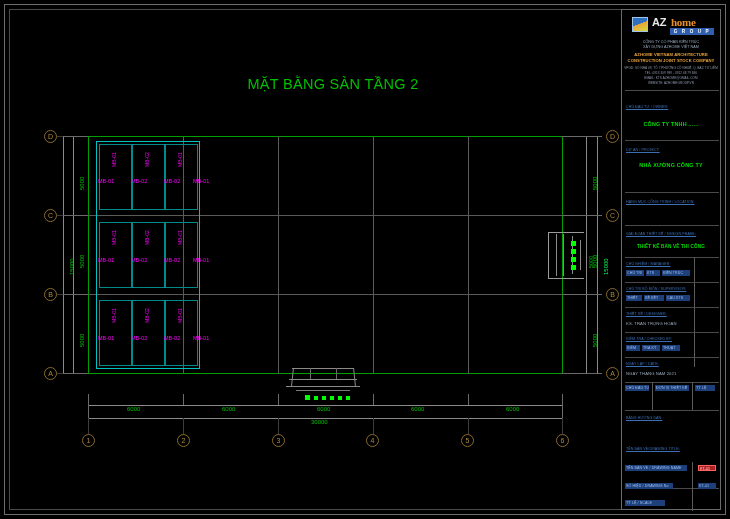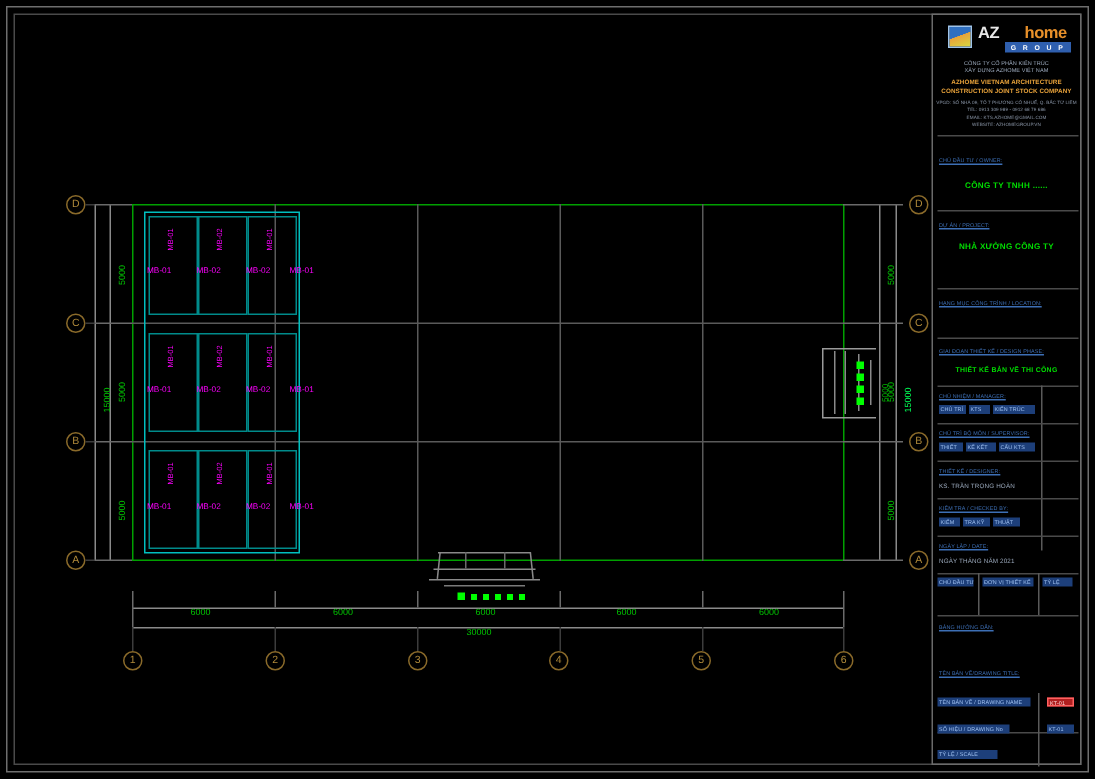--- a/index.html
+++ b/index.html
@@ -63,22 +63,22 @@
             letter-spacing: .2px; text-align: center; width: 100%; }
   .tb-val.sm { font-size: 4.6px; }
 
   
   #logo-wrap { position: absolute; left: 10px; top: 5px; width: 82px; height: 22px; }
   #logo-mark { position: absolute; left: 0; top: 2px; width: 16px; height: 15px;
                background: linear-gradient(160deg,#2f6fc0 0%,#2f6fc0 45%,#e8a23a 46%,#d8d840 100%);
                border: 1px solid #9fc4ea; }
   #logo-az { position: absolute; left: 20px; top: 1px; font-size: 11px; font-weight: bold;
              color: #e8e8e8; letter-spacing: -.3px; }
-  #logo-home { position: absolute; left: 51px; top: 1px; font-size: 11px; font-weight: bold;
-               color: #e8902a; letter-spacing: -.3px; }
+  #logo-home { position: absolute; left: 39px; top: 1px; font-size: 11px; font-weight: bold;
+               color: #e8902a; letter-spacing: -.3px; font-family: Liberation Serif, serif; }
   #logo-group { position: absolute; left: 38px; top: 13px; width: 44px; height: 7px;
                 background: #2f5fae; color: #fff; font-size: 4.6px; font-weight: bold;
                 letter-spacing: 1.6px; text-align: center; line-height: 7px; }
 
   .co-line { position: absolute; width: 100%; text-align: center; white-space: nowrap; }
   .co-vn   { font-size: 3.7px; color: #9aa8bb; letter-spacing: .05px; }
   .co-en   { font-size: 4.2px; color: #e8a23a; font-weight: bold; letter-spacing: .05px; }
   .co-addr { font-size: 3.1px; color: #8c98aa; letter-spacing: .05px; }
 
   
@@ -92,20 +92,21 @@
 </style>
 </head>
 <body>
 
 <div id="app">
 
   <div class="frame-outer"></div>
   <div class="frame-inner"></div>
 
   <div id="plan-title">
+    <div>MẶT BẰNG SÀN TẦNG 2</div>
   </div>
 
   <div class="ln h grn" style="left:88px; top:136px; width:474px; height:1px;"></div>
   <div class="ln h grn" style="left:88px; top:373px; width:474px; height:1px;"></div>
   <div class="ln v grn" style="left:88px;  top:136px; height:238px;"></div>
   <div class="ln v grn" style="left:562px; top:136px; height:238px;"></div>
 
   <div class="ln h gry" style="left:88px; top:215px; width:474px;"></div>
   <div class="ln h gry" style="left:88px; top:294px; width:474px;"></div>
 

